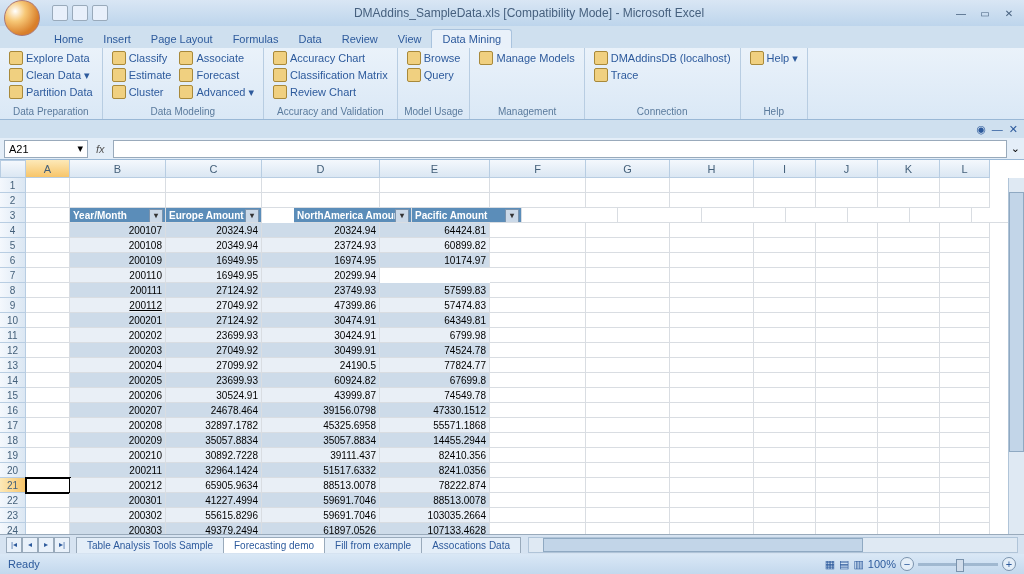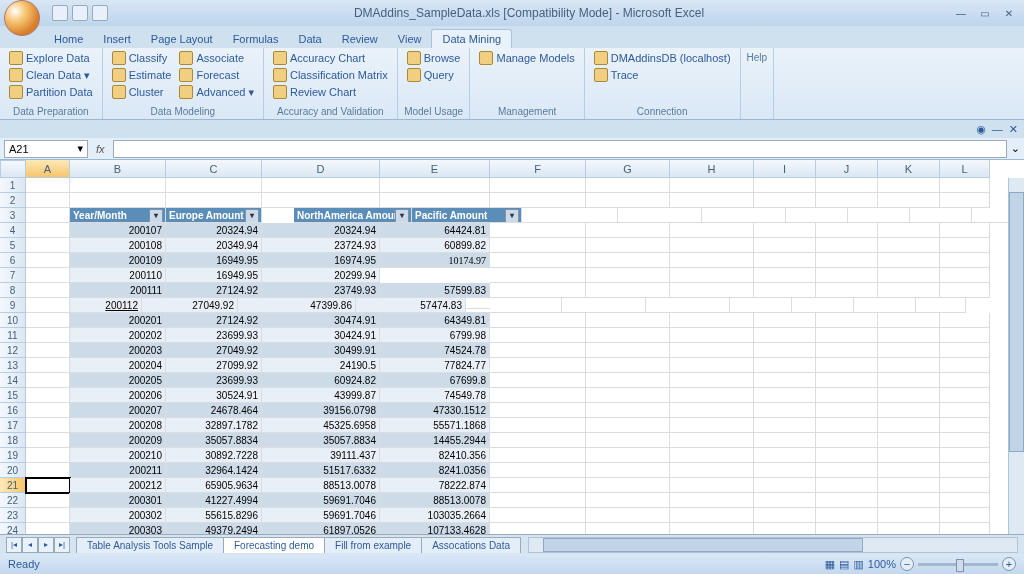--- a/index.html
+++ b/index.html
@@ -193,20 +193,28 @@
           </div>
           <div class="btn">
             <span class="ic"></span>
             <span>Trace</span>
           </div>
         </div>
       </div>
       <div class="grouplabel">Connection</div>
     </div>
     <div class="group">
+      <div class="groupbody">
+        <div class="col">
+          <div class="btn">
+            <span class="ic"></span>
+            <span>Help ▾</span>
+          </div>
+        </div>
+      </div>
       <div class="grouplabel">Help</div>
     </div>
   </div>
 <div class="subctl">
   <span>◉</span>
   <span>—</span>
   <span>✕</span>
 </div>
 
 <div class="fmlbar">
@@ -330,21 +338,21 @@
         <div class="cell" style="width: 62px;"></div>
         <div class="cell" style="width: 62px;"></div>
         <div class="cell" style="width: 62px;"></div>
         <div class="cell" style="width: 50px;"></div>
       </div>
       <div class="row">
         <div class="cell" style="width: 44px;"></div>
         <div class="cell d0" style="width: 96px;">200109</div>
         <div class="cell d0" style="width: 96px;">16949.95</div>
         <div class="cell d0" style="width: 118px;">16974.95</div>
-        <div class="cell d0" style="width: 110px; font-family: Liberation Serif, serif;">10174.97</div>
+        <div class="cell d0" style="width: 110px;">10174.97</div>
         <div class="cell" style="width: 96px;"></div>
         <div class="cell" style="width: 84px;"></div>
         <div class="cell" style="width: 84px;"></div>
         <div class="cell" style="width: 62px;"></div>
         <div class="cell" style="width: 62px;"></div>
         <div class="cell" style="width: 62px;"></div>
         <div class="cell" style="width: 50px;"></div>
       </div>
       <div class="row">
         <div class="cell" style="width: 44px;"></div>
@@ -369,21 +377,21 @@
         <div class="cell" style="width: 96px;"></div>
         <div class="cell" style="width: 84px;"></div>
         <div class="cell" style="width: 84px;"></div>
         <div class="cell" style="width: 62px;"></div>
         <div class="cell" style="width: 62px;"></div>
         <div class="cell" style="width: 62px;"></div>
         <div class="cell" style="width: 50px;"></div>
       </div>
       <div class="row">
         <div class="cell" style="width: 44px;"></div>
-        <div class="cell d1" style="width: 72px; text-decoration: underline;">200112</div>
+        <div class="cell d1" style="width: 96px; text-decoration: underline;">200112</div>
         <div class="cell d1" style="width: 96px;">27049.92</div>
         <div class="cell d1" style="width: 118px;">47399.86</div>
         <div class="cell d1" style="width: 110px;">57474.83</div>
         <div class="cell" style="width: 96px;"></div>
         <div class="cell" style="width: 84px;"></div>
         <div class="cell" style="width: 84px;"></div>
         <div class="cell" style="width: 62px;"></div>
         <div class="cell" style="width: 62px;"></div>
         <div class="cell" style="width: 62px;"></div>
         <div class="cell" style="width: 50px;"></div>

